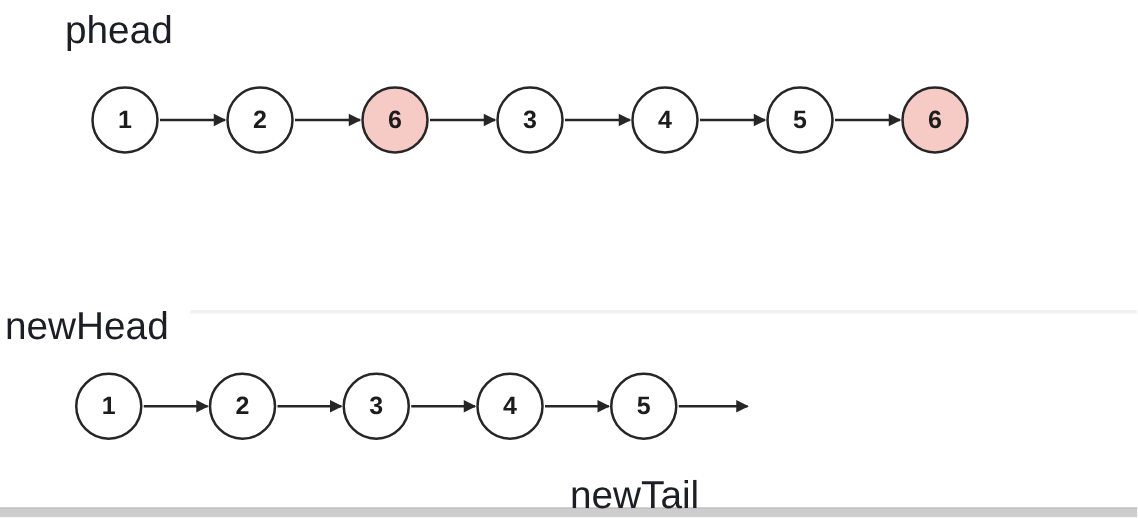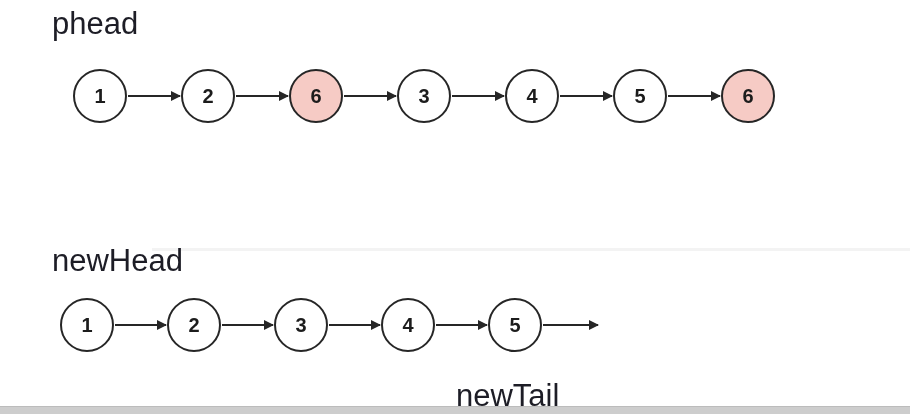--- a/index.html
+++ b/index.html
@@ -92,21 +92,21 @@
       <div class="node" style="left: 397px; top: 69px;">3</div>
       <div class="arrow" style="left: 452px; top: 95px; width: 52px;"></div>
       <div class="node" style="left: 505px; top: 69px;">4</div>
       <div class="arrow" style="left: 560px; top: 95px; width: 52px;"></div>
       <div class="node" style="left: 613px; top: 69px;">5</div>
       <div class="arrow" style="left: 668px; top: 95px; width: 52px;"></div>
       <div class="node highlighted" style="left: 721px; top: 69px;">6</div>
     </div>
 
 
-  <div class="label" style="left:4px; top:245px;margin-left:48px;">newHead</div>
+  <div class="label" style="left:4px; top:245px;">newHead</div>
 
   <div class="layer" id="list-1">
       <div class="node" style="left: 60px; top: 298px;">1</div>
       <div class="arrow" style="left: 115px; top: 324px; width: 51px;"></div>
       <div class="node" style="left: 167px; top: 298px;">2</div>
       <div class="arrow" style="left: 222px; top: 324px; width: 51px;"></div>
       <div class="node" style="left: 274px; top: 298px;">3</div>
       <div class="arrow" style="left: 329px; top: 324px; width: 51px;"></div>
       <div class="node" style="left: 381px; top: 298px;">4</div>
       <div class="arrow" style="left: 436px; top: 324px; width: 51px;"></div>

